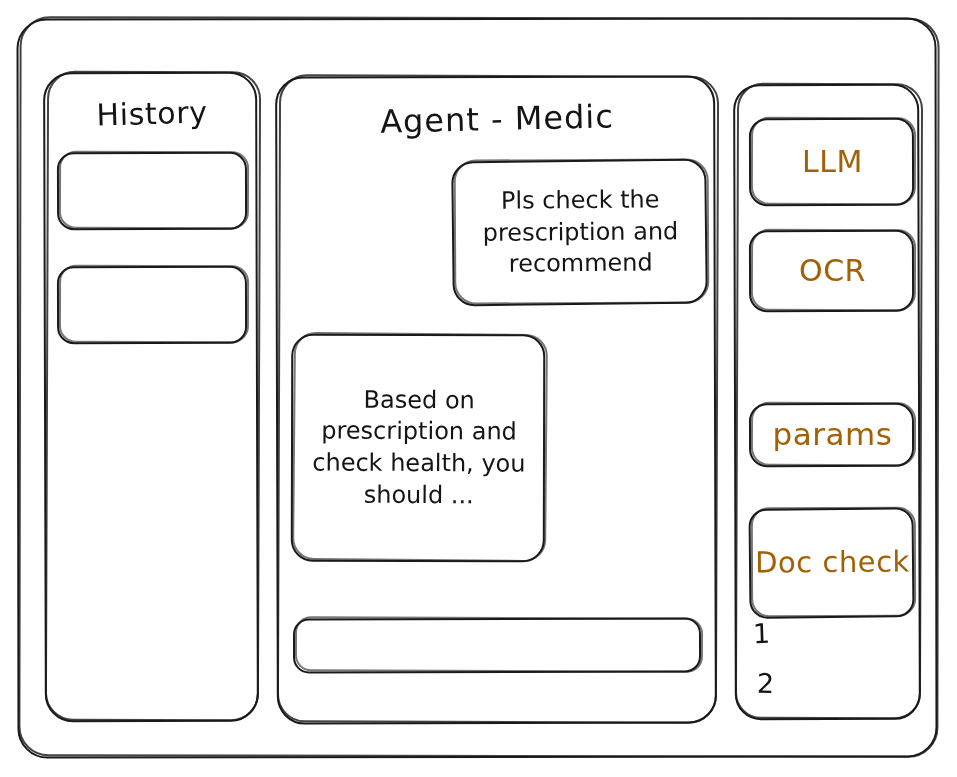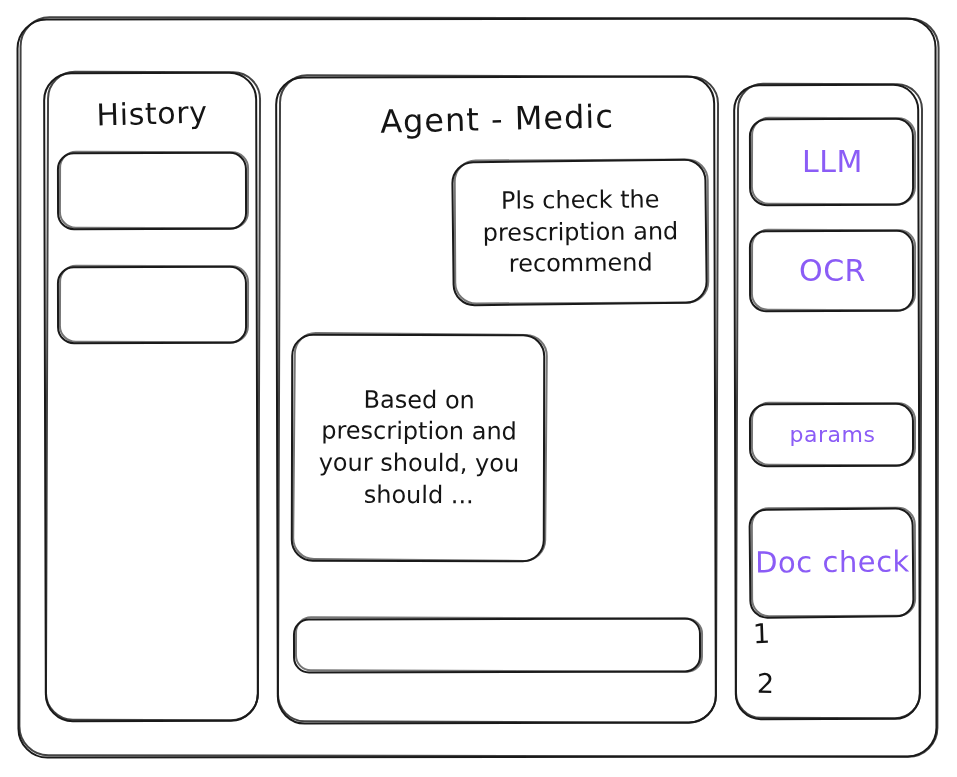--- a/index.html
+++ b/index.html
@@ -160,31 +160,31 @@
     align-items: center;
     justify-content: center;
   }
   .tool-label {
     position: relative;
     z-index: 2;
     font-size: 30px;
     text-align: center;
     line-height: 1.22;
     letter-spacing: .5px;
-    color: #8b5cf6;
+    color: #a16207;
   }
   #tool-llm    { top: 118px; height: 88px; }
-  #tool-ocr    { top: 230px; height: 82px; border-radius: 17px; }
+  #tool-ocr    { top: 230px; height: 82px; }
   #tool-params { top: 403px; height: 64px; }
   #tool-docsource {
     top: 508px;
     height: 110px;
     transform: rotate(-0.4deg);
   }
-  #tool-params .tool-label { font-size: 22px; }
+  #tool-params .tool-label { font-size: 31px; }
   #tool-docsource .tool-label { font-size: 29px; }
 
   .doc-ref {
     position: absolute;
     font-size: 27px;
     color: #141414;
   }
   #doc-ref-1 { left: 753px; top: 618px; transform: rotate(-2deg); }
   #doc-ref-2 { left: 757px; top: 668px; transform: rotate(1deg); }
 </style>
@@ -204,21 +204,21 @@
 </div>
 
 <div class="sketch" id="conversation-panel"></div>
 <div id="agent-title">Agent - Medic</div>
 
 <div class="sketch sketch-thin bubble" id="user-bubble">
   <span class="bubble-text">Pls check the prescription and recommend</span>
 </div>
 
 <div class="sketch sketch-thin bubble" id="assistant-bubble">
-  <span class="bubble-text">Based on prescription and your should, you should ...</span>
+  <span class="bubble-text">Based on prescription and check health, you should ...</span>
 </div>
 
 <div class="sketch sketch-thin" id="composer-input">
   <span style="position:relative;z-index:2;display:block;padding:14px 16px;font-size:20px;"></span>
 </div>
 
 <div class="sketch" id="tools-panel"></div>
 
 <div class="sketch sketch-thin tool-button" id="tool-llm">
   <span class="tool-label">LLM</span>

